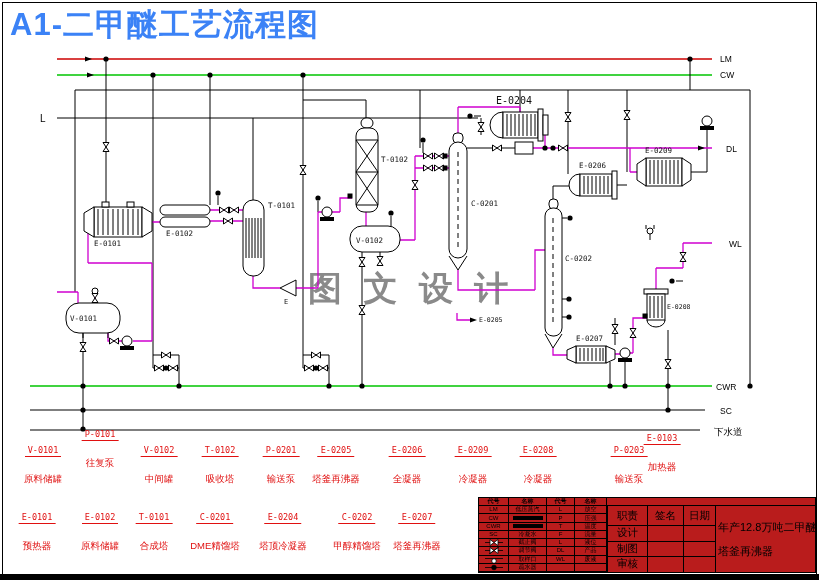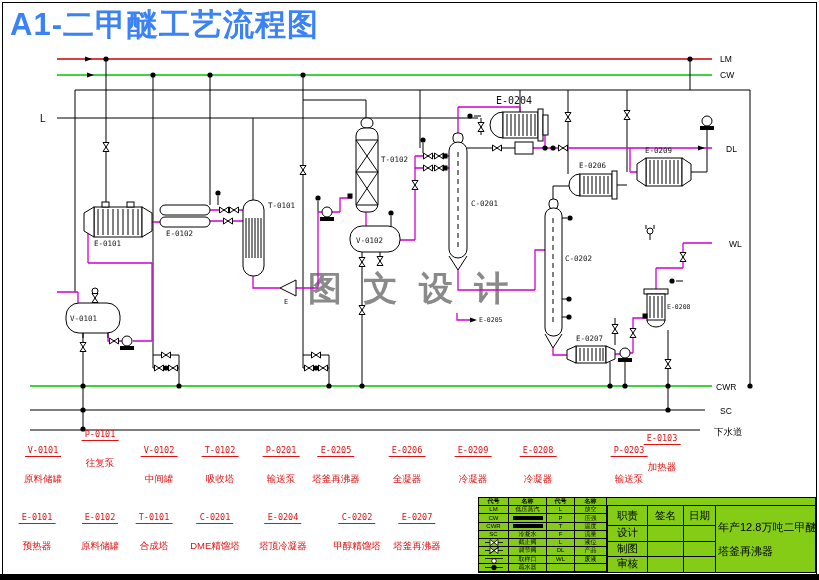--- a/index.html
+++ b/index.html
@@ -6,21 +6,21 @@
   body{width:819px;height:580px;position:relative;font-family:"Liberation Sans",sans-serif;overflow:hidden;}
   .page-border{position:absolute;left:2px;top:2px;right:2px;bottom:4px;border:1.5px solid #000;pointer-events:none;}
   .bottom-bar{position:absolute;left:0;right:0;bottom:0;height:6px;background:#000;}
   .main-title{position:absolute;left:10px;top:4px;font-size:31px;font-weight:bold;color:#3b82f6;letter-spacing:1px;white-space:nowrap;}
   svg.pfd{position:absolute;left:0;top:0;}
   
   .eq{position:absolute;transform:translateX(-50%);text-align:center;color:#e01010;white-space:nowrap;}
   .eq .c{display:inline-block;font-family:"DejaVu Sans Mono",monospace;font-size:8.5px;border-bottom:1px solid #e01010;padding:0 3px 1px 3px;}
   .eq .n{font-size:9.5px;margin-top:16px;}
   
-  .tblock{position:absolute;left:478px;top:497px;width:338px;height:76px;border:1px solid #000;box-sizing:border-box;background:#84cc16;}
+  .tblock{position:absolute;left:478px;top:497px;width:338px;height:76px;border:1px solid #000;box-sizing:border-box;background:#b91c1c;}
   .lg{position:absolute;left:0;top:0;width:128px;height:74px;display:grid;grid-template-columns:30px 38px 28px 32px;grid-template-rows:repeat(9,1fr);}
   .lg .cell{border-right:1px solid #000;border-bottom:1px solid #000;font-size:6px;line-height:7px;display:flex;align-items:center;justify-content:center;overflow:hidden;white-space:nowrap;}
   .lg .cell.hd{font-weight:bold;}
   .bar{display:block;width:30px;height:4px;background:#000;}
   .lg svg{display:block;}
   .duty{position:absolute;left:128px;top:7px;width:210px;height:67px;display:grid;grid-template-columns:40px 36px 32px 100px;grid-template-rows:20px 15.6px 15.6px 15.6px;border-top:1px solid #000;border-left:1px solid #000;box-sizing:border-box;}
   .duty .cell{border-right:1px solid #000;border-bottom:1px solid #000;font-size:10.5px;display:flex;align-items:center;justify-content:center;overflow:hidden;white-space:nowrap;}
   .duty .proj{grid-column:4;grid-row:1/5;border-right:none;flex-direction:column;align-items:flex-start;justify-content:center;padding-left:2px;font-size:11px;line-height:14px;gap:10px;}
 </style>
 </head>

